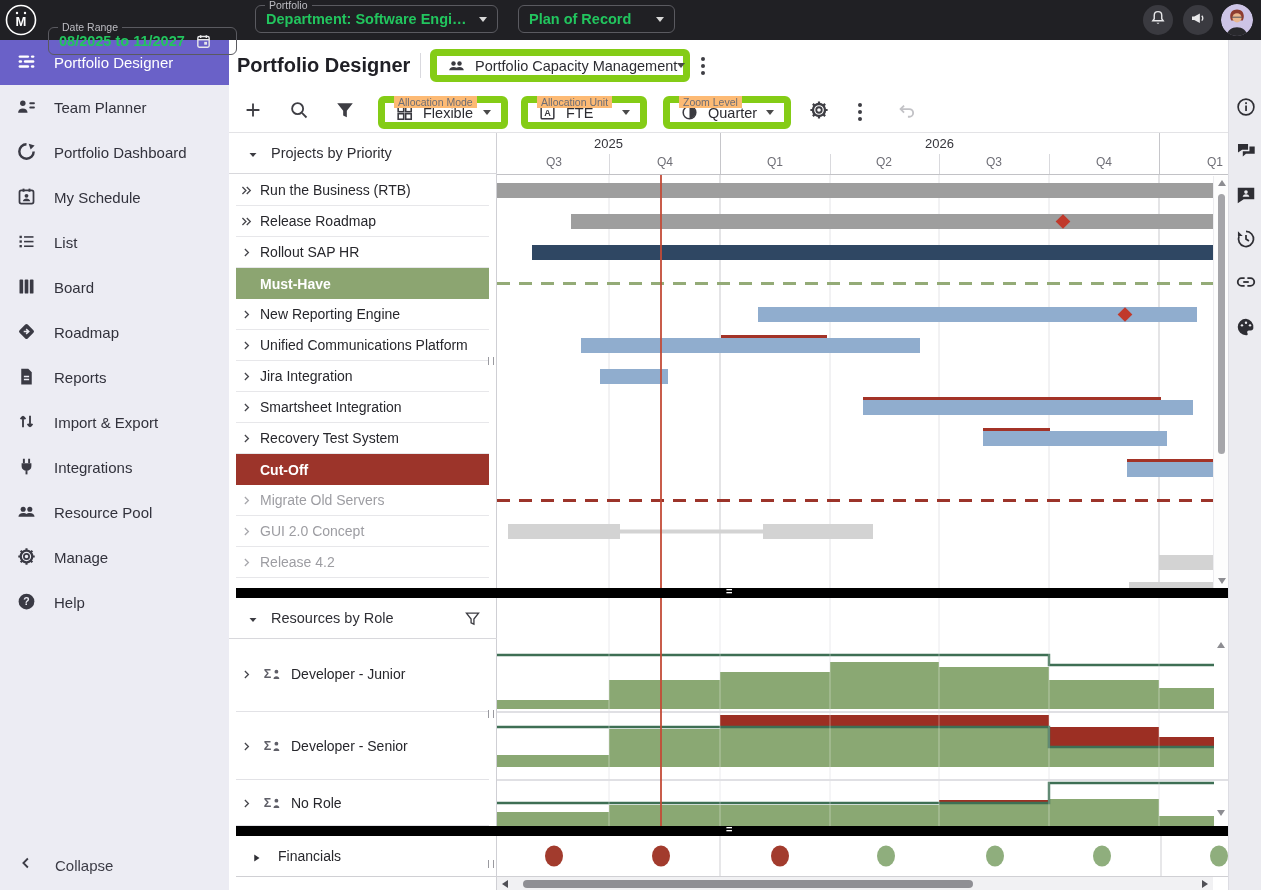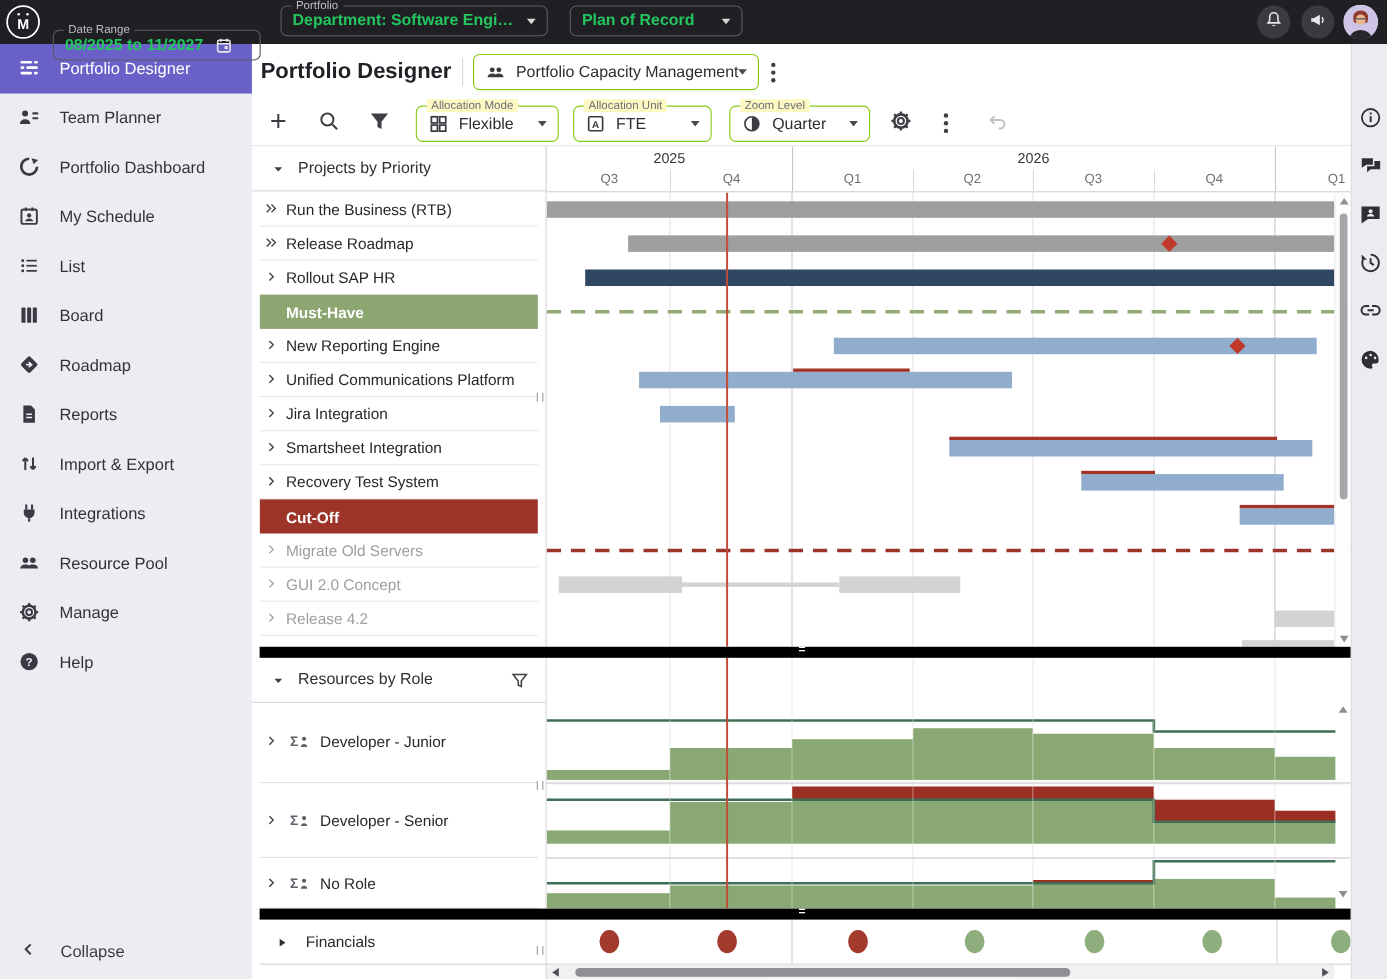--- a/index.html
+++ b/index.html
@@ -29,22 +29,22 @@
   .collapse .slabel{margin-left:16px;font-size:15px;}
   
   .rail{position:absolute;right:0;top:40px;width:33px;bottom:0;background:#ebebf0;border-left:1px solid #dddde3;box-sizing:border-box;z-index:20;}
   .railicon{position:absolute;left:6px;width:22px;height:22px;color:#2e2e34;cursor:pointer;}
   .railicon svg{width:22px;height:22px;}
   
   .main{position:absolute;left:229px;top:40px;width:999px;bottom:0;background:#fff;}
   .main-header{position:absolute;left:0;top:0;width:100%;height:50px;}
   .mh-title{position:absolute;left:8px;top:0;line-height:50px;font-size:20px;font-weight:bold;color:#202026;}
   .mh-div{position:absolute;left:191px;top:13px;width:1px;height:25px;background:#d9d9de;}
-  .chip-light{position:absolute;border:1px solid #84cc16;border-radius:6px;display:flex;align-items:center;padding:0 10px;box-sizing:border-box;background:#fff;cursor:pointer;color:#2c2c32;}
-  .chip-light .flabel{position:absolute;top:-7px;left:9px;font-size:10.5px;color:#6d6d75;background:#fef9c3;padding:0 4px;white-space:nowrap;}
+  .chip-light{position:absolute;border:7px solid #84cc16;border-radius:6px;display:flex;align-items:center;padding:0 10px;box-sizing:border-box;background:#fff;cursor:pointer;color:#2c2c32;}
+  .chip-light .flabel{position:absolute;top:-7px;left:9px;font-size:10.5px;color:#6d6d75;background:#fdba74;padding:0 4px;white-space:nowrap;}
   .chip-light .cicon{width:20px;height:20px;margin-right:8px;color:#3a3a40;flex:none;}
   .chip-light .cicon svg{width:19px;height:19px;}
   .chip-light .cval{font-size:14.5px;white-space:nowrap;}
   .kebab{display:inline-flex;flex-direction:column;gap:3px;align-items:center;cursor:pointer;}
   .kebab i{width:4px;height:4px;border-radius:50%;background:#3e3e44;}
   .toolbar{position:absolute;left:0;top:50px;width:100%;height:43px;border-bottom:1px solid #e3e3e6;box-sizing:border-box;}
   .tbtn{position:absolute;top:9px;width:26px;height:26px;color:#3e3e44;cursor:pointer;}
   .tbtn svg{width:22px;height:22px;}
   .tbtn.disabled{color:#c2c2c6;cursor:default;}
   

